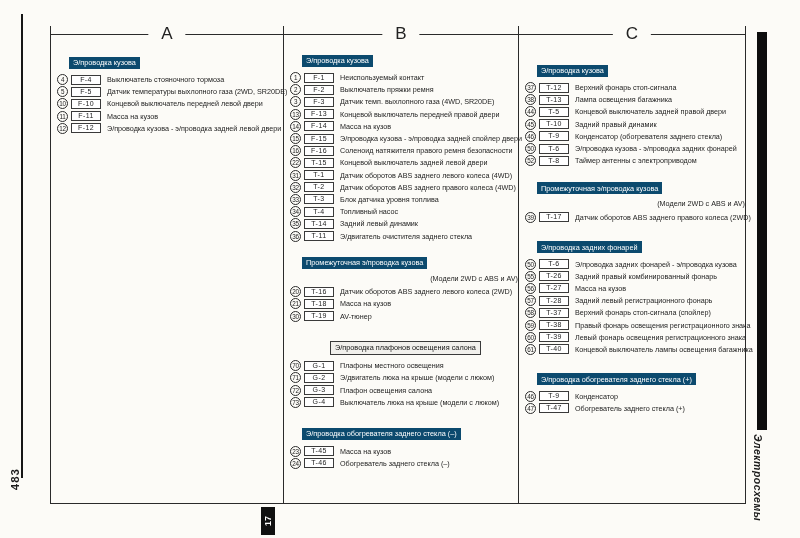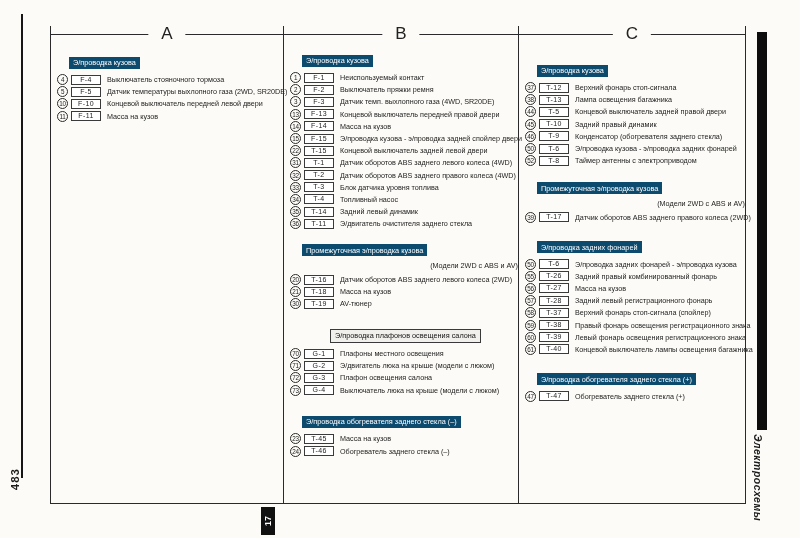--- a/index.html
+++ b/index.html
@@ -88,20 +88,24 @@
             <span class="code">F-5</span>
             <span class="desc">Датчик температуры выхлопного газа (2WD, SR20DE)</span>
           </div><div class="row">
             <span class="num">10</span>
             <span class="code">F-10</span>
             <span class="desc">Концевой выключатель передней левой двери</span>
           </div><div class="row">
             <span class="num">11</span>
             <span class="code">F-11</span>
             <span class="desc">Масса на кузов</span>
+          </div><div class="row">
+            <span class="num">12</span>
+            <span class="code">F-12</span>
+            <span class="desc">Э/проводка кузова - э/проводка задней левой двери</span>
           </div></div>
       </div>
   </div>
 
   <div class="col col-b">
     <div class="col-head">
       <span class="col-letter">B</span>
     </div>
     <div class="col-body">
         <div class="section sec-0"><div class="sec-header filled">Э/проводка кузова</div><div class="row">
@@ -122,20 +126,24 @@
             <span class="desc">Концевой выключатель передней правой двери</span>
           </div><div class="row">
             <span class="num">14</span>
             <span class="code">F-14</span>
             <span class="desc">Масса на кузов</span>
           </div><div class="row">
             <span class="num">15</span>
             <span class="code">F-15</span>
             <span class="desc">Э/проводка кузова - э/проводка задней спойлер двери</span>
           </div><div class="row">
+            <span class="num">16</span>
+            <span class="code">F-16</span>
+            <span class="desc">Соленоид натяжителя правого ремня безопасности</span>
+          </div><div class="row">
             <span class="num">22</span>
             <span class="code">T-15</span>
             <span class="desc">Концевой выключатель задней левой двери</span>
           </div><div class="row">
             <span class="num">31</span>
             <span class="code">T-1</span>
             <span class="desc">Датчик оборотов ABS заднего левого колеса (4WD)</span>
           </div><div class="row">
             <span class="num">32</span>
             <span class="code">T-2</span>
@@ -265,20 +273,24 @@
           </div><div class="row">
             <span class="num">60</span>
             <span class="code">T-39</span>
             <span class="desc">Левый фонарь освещения регистрационного знака</span>
           </div><div class="row">
             <span class="num">61</span>
             <span class="code">T-40</span>
             <span class="desc">Концевой выключатель лампы освещения багажника</span>
           </div></div>
         <div class="section sec-3"><div class="sec-header filled">Э/проводка обогревателя заднего стекла (+)</div><div class="row">
+            <span class="num">46</span>
+            <span class="code">T-9</span>
+            <span class="desc">Конденсатор</span>
+          </div><div class="row">
             <span class="num">47</span>
             <span class="code">T-47</span>
             <span class="desc">Обогреватель заднего стекла (+)</span>
           </div></div>
       </div>
   </div>
 
 </div>
 
 </body></html>

